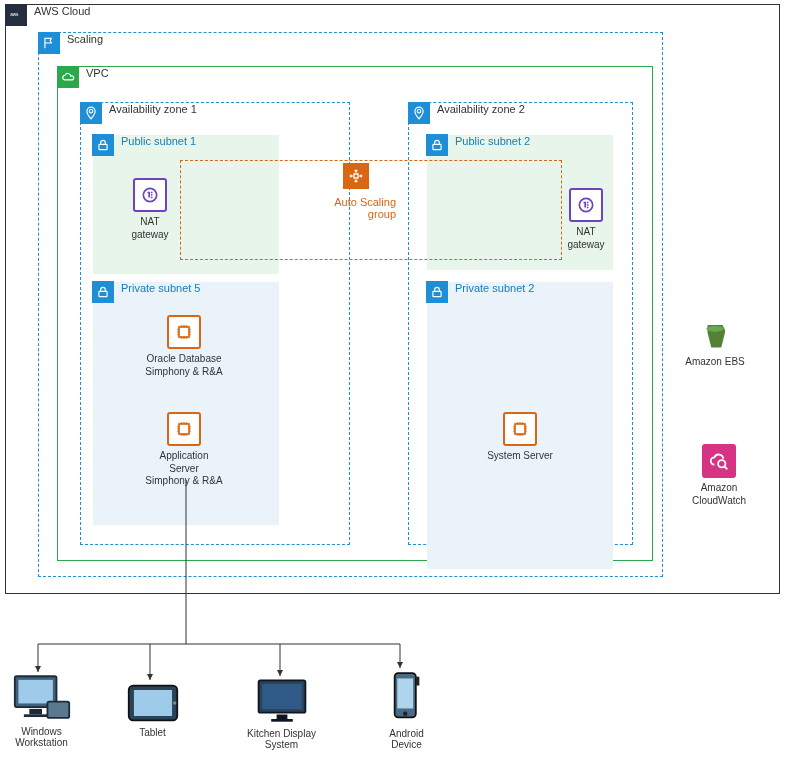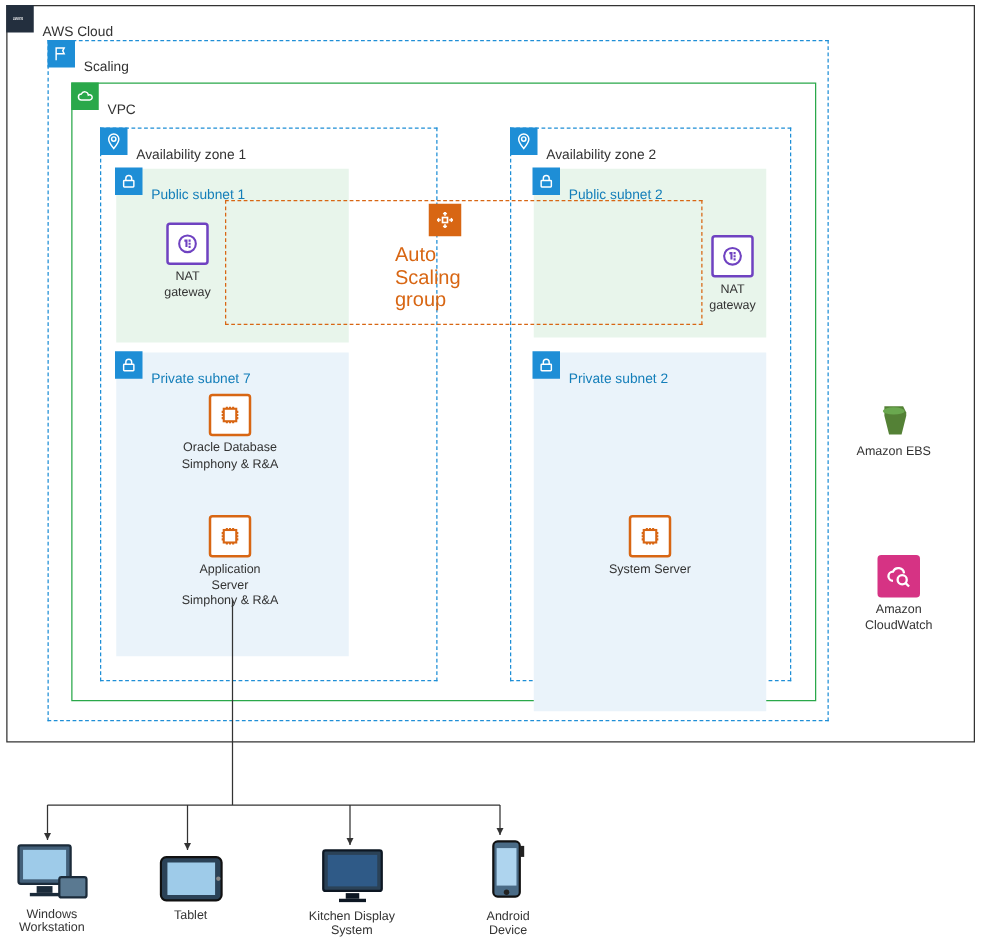--- a/index.html
+++ b/index.html
@@ -2,21 +2,21 @@
 <html><head>
 <meta charset="utf-8">
 <style>
   * { box-sizing: border-box; margin: 0; padding: 0; }
   body { font-family: Arial, Helvetica, sans-serif; font-size: 11px; color: #333; background: #fff; width: 785px; height: 761px; position: relative; }
   
   .container { position: relative; width: 785px; height: 761px; }
   
   
   .box { position: absolute; }
-  .box-label { position: absolute; top: 15px; left: 28px; font-size: 11px; }
+  .box-label { position: absolute; top: 0; left: 28px; font-size: 11px; }
   
   .cloud-box { border: 1px solid #333; left: 5px; top: 4px; width: 775px; height: 590px; }
   .region-box { border: 1px dashed #1e8ed6; left: 38px; top: 32px; width: 625px; height: 545px; }
   .vpc-box { border: 1px solid #2aa84a; left: 57px; top: 66px; width: 596px; height: 495px; }
   .az-box { border: 1px dashed #1e8ed6; }
   .az1 { left: 80px; top: 102px; width: 270px; height: 443px; }
   .az2 { left: 408px; top: 102px; width: 225px; height: 443px; }
   
   .subnet-box { border: 0; }
   .public-subnet { background: #e8f5eb; }
@@ -33,21 +33,21 @@
   .badge svg { width: 14px; height: 14px; }
   
   .aws-badge { left: -1px; top: -1px; background: #232f3e; color:#fff; }
   .region-badge { left: -1px; top: -1px; background: #1e8ed6; }
   .vpc-badge   { left: -1px; top: -1px; background: #2aa84a; }
   .az-badge    { left: -1px; top: -1px; background: #1e8ed6; }
   .subnet-badge{ left: -1px; top: -1px; background: #1e8ed6; }
   .subnet-label { color:#137eb9; }
   
   .asg-icon { position:absolute; left: 343px; top: 163px; width:26px; height:26px; background:#d86613; display:flex; align-items:center;justify-content:center;}
-  .asg-label { position:absolute; left: 316px; top: 196px; width:80px; text-align:left; color:#d86613; font-size:16px;}
+  .asg-label { position:absolute; left: 316px; top: 196px; width:80px; text-align:right; color:#d86613; font-size:11px;}
   
   
   .res { position: absolute; width: 80px; text-align: center; }
   .res-label { font-size: 10px; line-height: 1.25; margin-top: 4px; }
   .res-icon { width: 34px; height: 34px; margin: 0 auto; display:flex; align-items:center; justify-content:center; }
   .icon-outline { border: 2px solid; border-radius: 3px; background:#fff;}
   .icon-purple { border-color: #6f42c1; color:#6f42c1;}
   .icon-orange { border-color: #d86613; color:#d86613;}
   
   .nat1 { left: 110px; top: 178px; }
@@ -142,21 +142,21 @@
     <div class="box-label subnet-label">Public subnet 2</div>
   </div>
 
   <div class="box subnet-box private-subnet pv1">
     <div class="badge subnet-badge">
       <svg viewBox="0 0 24 24" fill="none" stroke="#fff" stroke-width="2">
           <rect x="5" y="11" width="14" height="9" rx="1"></rect>
           <path d="M8 11V8a4 4 0 018 0v3"></path>
         </svg>
     </div>
-    <div class="box-label subnet-label">Private subnet 7</div>
+    <div class="box-label subnet-label">Private subnet 5</div>
   </div>
 
   <div class="box subnet-box private-subnet pv2">
     <div class="badge subnet-badge">
       <svg viewBox="0 0 24 24" fill="none" stroke="#fff" stroke-width="2">
           <rect x="5" y="11" width="14" height="9" rx="1"></rect>
           <path d="M8 11V8a4 4 0 018 0v3"></path>
         </svg>
     </div>
     <div class="box-label subnet-label">Private subnet 2</div>

